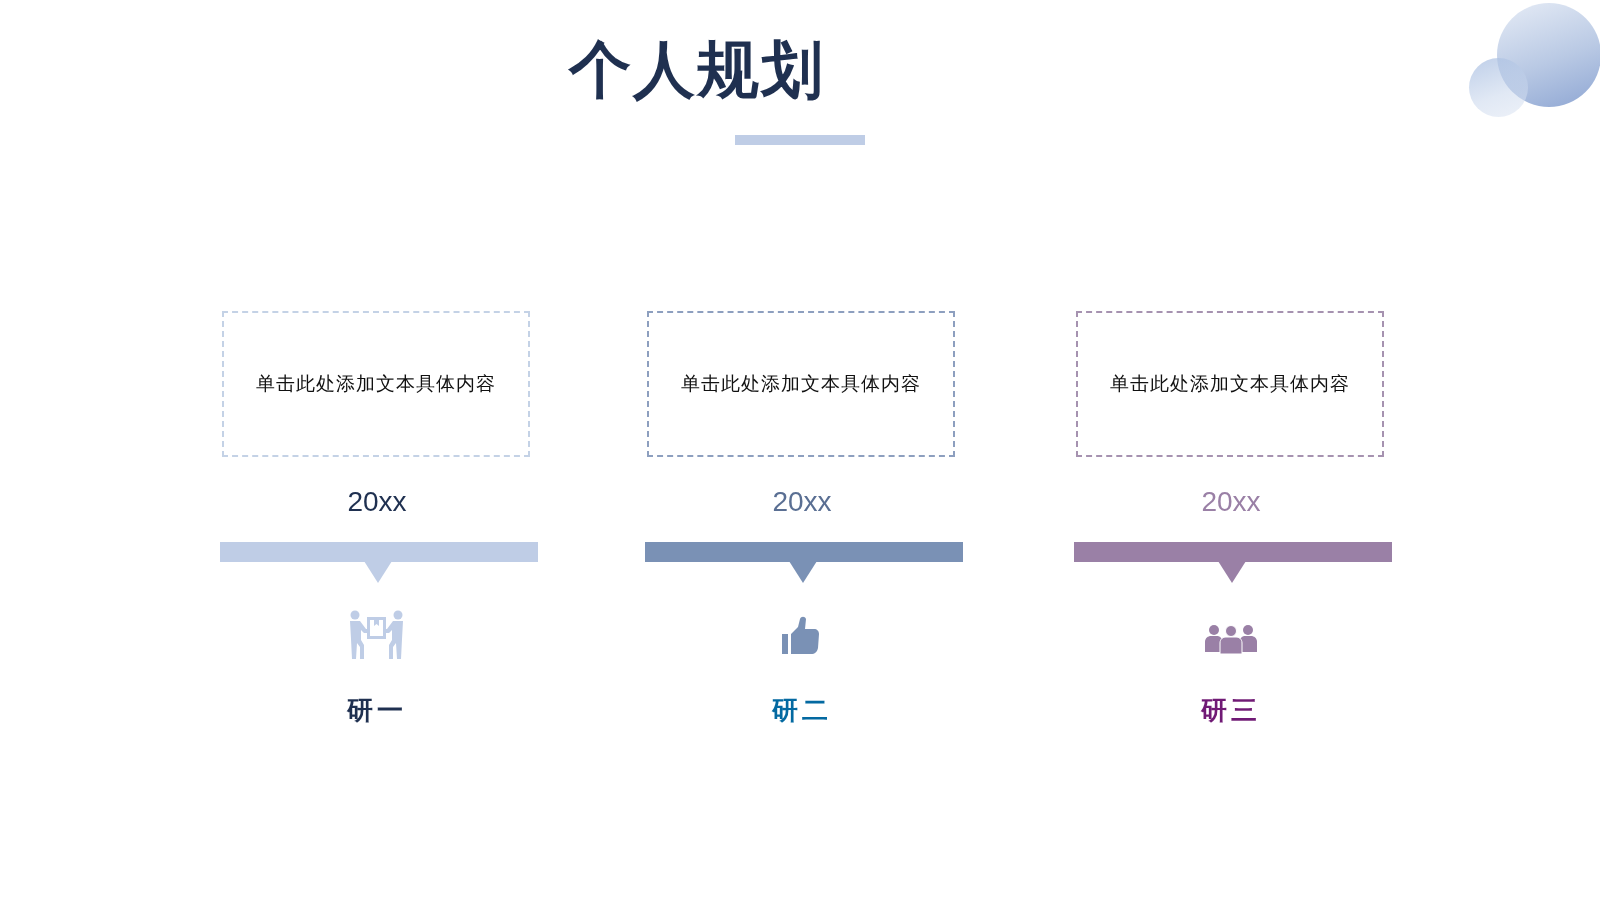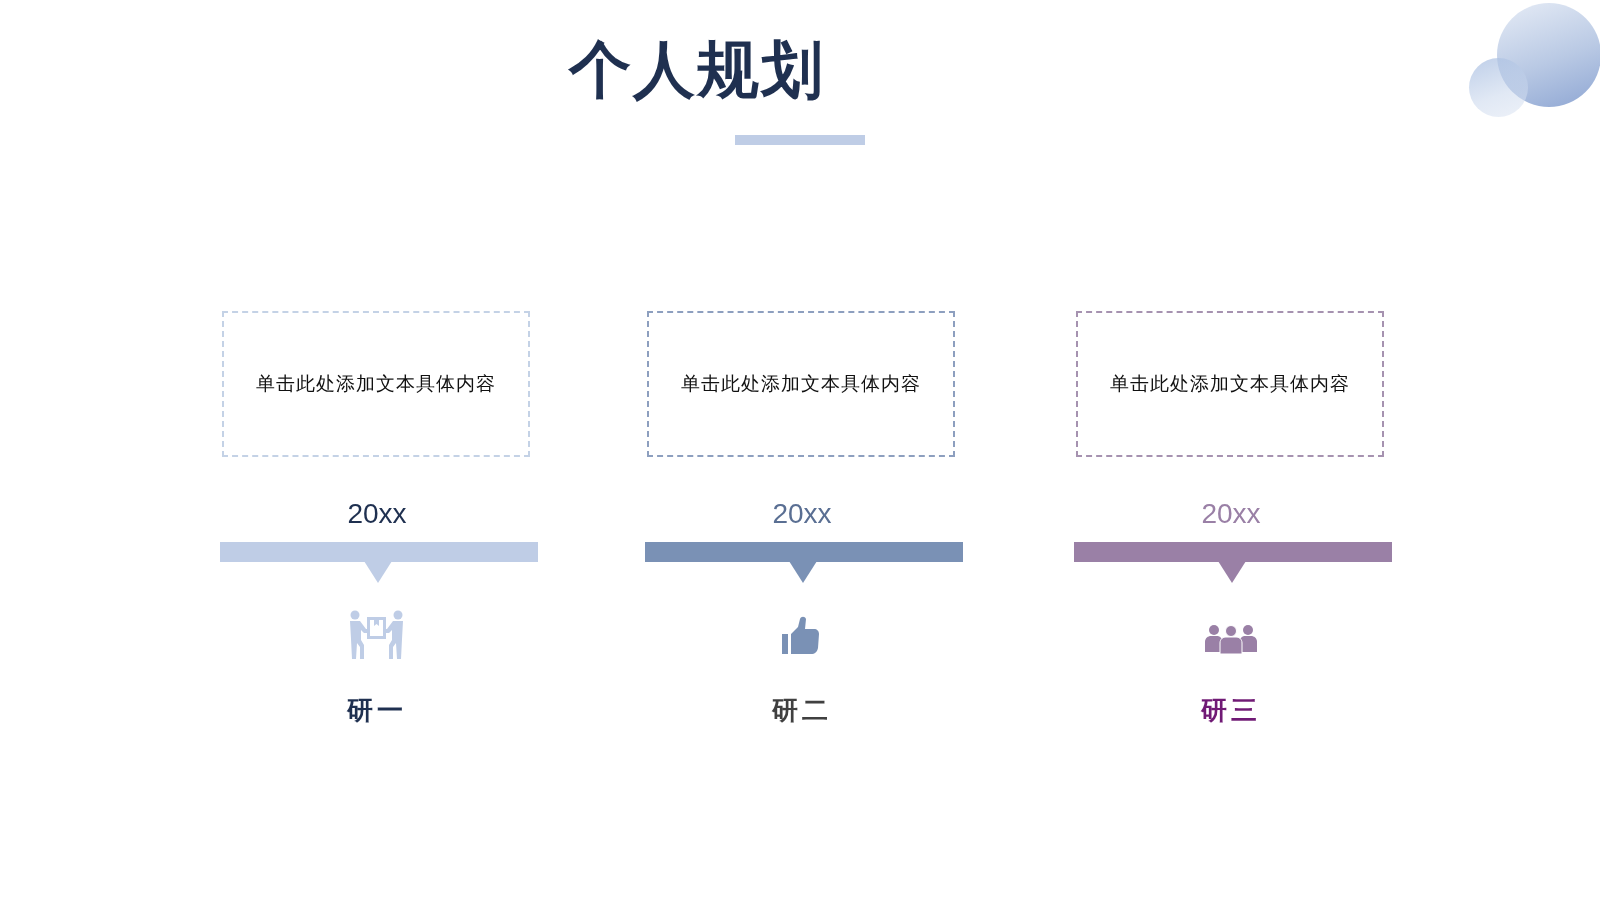--- a/index.html
+++ b/index.html
@@ -29,21 +29,20 @@
   .box {
     position:absolute; top:311px; left:2px; width:308px; height:146px;
     border:2px dashed #c4d2e6; box-sizing:border-box;
     display:flex; align-items:center; justify-content:center;
     font-size:19px; color:#111; letter-spacing:1px;
   }
   .year {
     position:absolute; top:482px; left:0; width:314px; text-align:center;
     font-size:28px; line-height:40px;
     font-family:"Liberation Sans", sans-serif;
-    margin-top:12px;
   }
   .bar {
     position:absolute; top:542px; left:0; width:318px; height:20px;
   }
   .pointer {
     position:absolute; top:561px; left:144px; width:0; height:0;
     border-left:14px solid transparent; border-right:14px solid transparent;
     border-top:22px solid #bfcde6;
   }
   .icon { position:absolute; top:608px; left:127px; width:60px; height:60px; }
@@ -86,21 +85,21 @@
   </div>
   <div class="year" style="color:#5a6f93;">20xx</div>
   <div class="bar" style="background:#7a91b5;"></div>
   <div class="pointer" style="border-top-color:#7a91b5;"></div>
   <div class="icon">
     <svg width="60" height="60" viewBox="0 0 60 60" fill="#7a91b5">
       <rect x="10" y="26" width="6" height="20"></rect>
       <path d="M19 26 l7 -7 l2 -8 c1 -3 5 -3 6 0 l-1 10 h9 c3 0 5 2 5 5 l-1 14 c-1 4 -3 6 -7 6 h-20 z"></path>
     </svg>
   </div>
-  <div class="label" style="color:#404040;">研二</div>
+  <div class="label" style="color:#0369a1;">研二</div>
 </div>
 
 <div class="col" style="left:1074px;">
   <div class="box" style="border-color:#a692b0;">
     <span>单击此处添加文本具体内容</span>
   </div>
   <div class="year" style="color:#9a80a6;">20xx</div>
   <div class="bar" style="background:#9a80a6;"></div>
   <div class="pointer" style="border-top-color:#9a80a6;"></div>
   <div class="icon">

